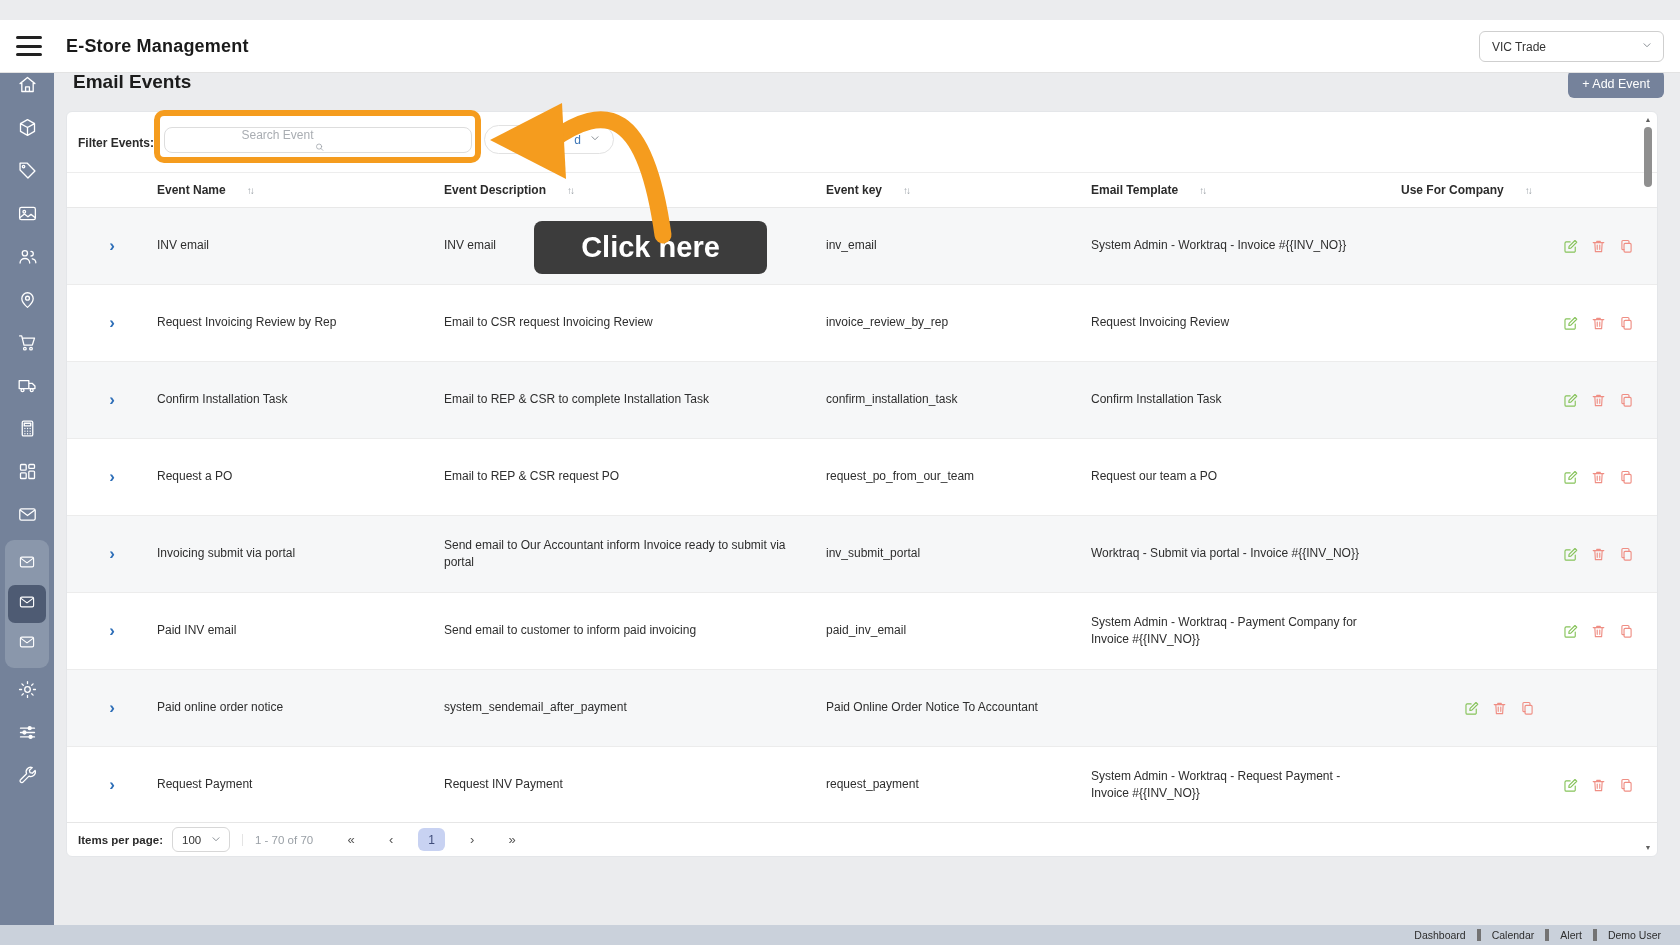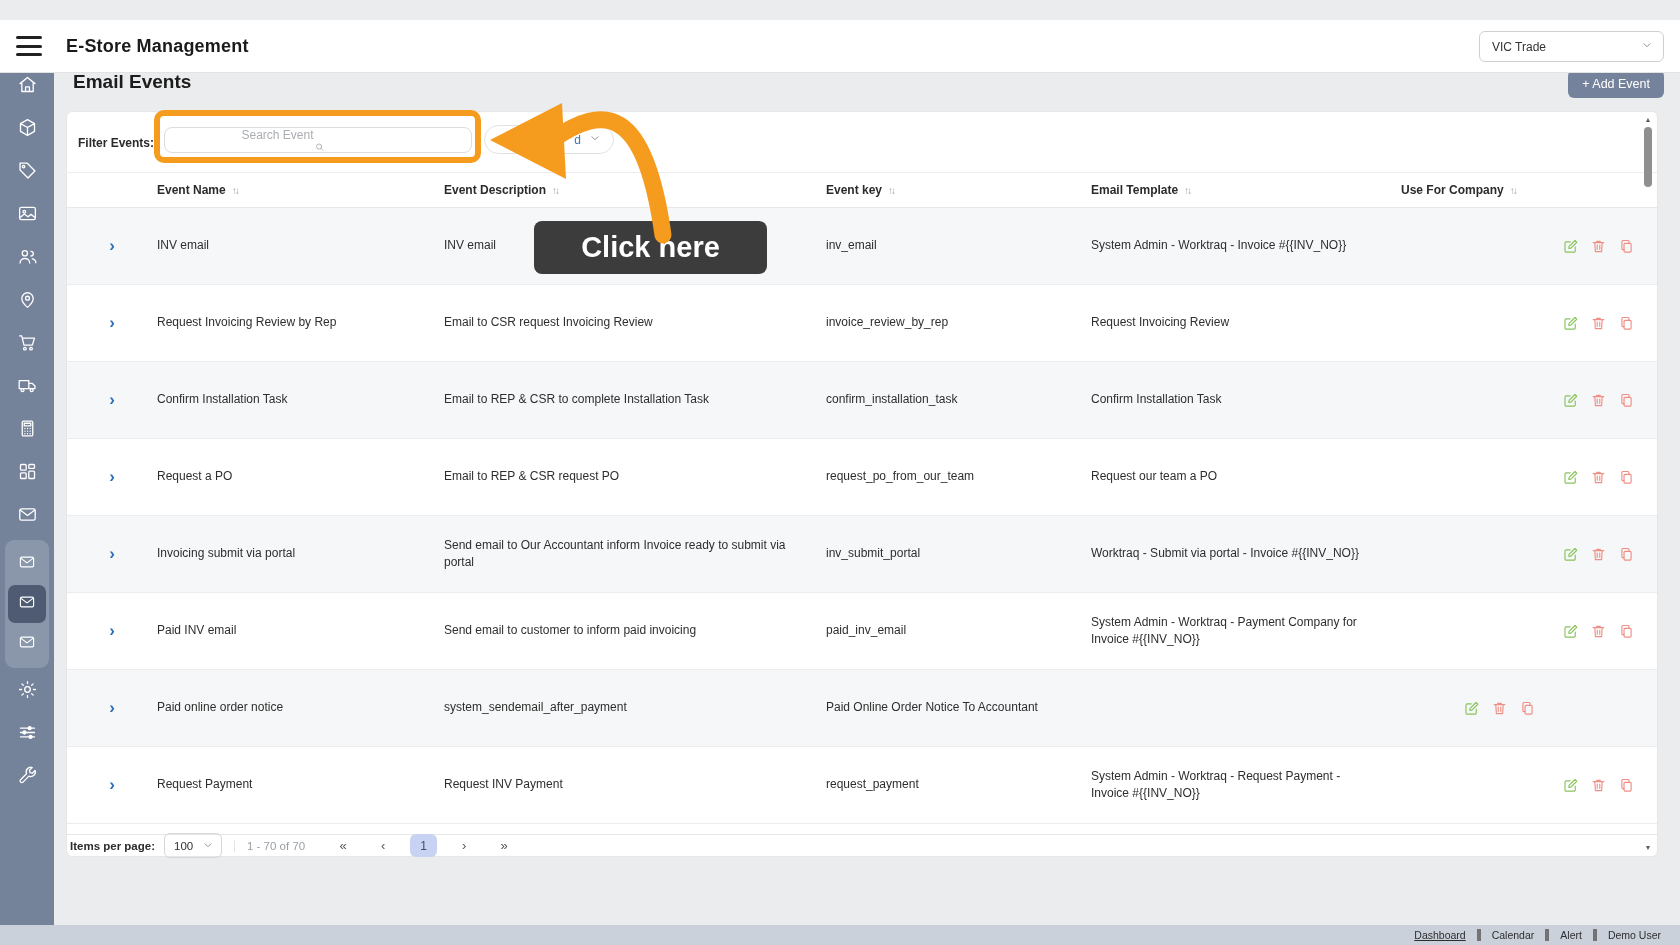--- a/index.html
+++ b/index.html
@@ -45,36 +45,36 @@
   .search-box input{flex:1;border:none;outline:none;font-size:12px;font-family:inherit;color:#333;background:transparent;}
   .search-box input::placeholder{color:#A9ADB2;}
   .search-box svg{width:13px;height:13px;fill:none;stroke:#9AA0A6;stroke-width:1.8;stroke-linecap:round;}
   .type-dropdown{position:absolute;left:417px;top:13px;width:130px;height:29px;border:1px solid #E2E2E2;border-radius:15px;background:#fff;display:flex;align-items:center;justify-content:flex-end;padding:0 12px;font-size:12px;color:#3C76B7;cursor:pointer;}
   .type-dropdown .chev{margin-left:8px;}
   .chev svg{width:12px;height:12px;fill:none;stroke:#8A9096;stroke-width:2;stroke-linecap:round;stroke-linejoin:round;}
 
   
   .tgrid{display:grid;grid-template-columns:90px 287px 382px 265px 310px 157px 1fr;align-items:center;}
   .thead{height:36px;border-top:1px solid #EDEDED;border-bottom:1px solid #E8E8E8;flex:0 0 auto;}
-  .thead .hcell{font-size:12px;font-weight:bold;color:#2B2B2B;padding-right:10px;cursor:pointer;display:flex;align-items:center;gap:6px;}
+  .thead .hcell{font-size:12px;font-weight:bold;color:#2B2B2B;padding-right:10px;cursor:pointer;display:flex;align-items:center;gap:21px;}
   .sort{font-size:10px;color:#9AA0A6;letter-spacing:-2px;}
   .rows{flex:1 1 auto;overflow:hidden;}
   .trow{height:77px;border-bottom:1px solid var(--line);}
   .trow.alt{background:var(--row-alt);}
   .cell{font-size:12px;color:#2E2E2E;padding-right:26px;line-height:1.45;}
   .c-exp{display:flex;justify-content:center;padding-right:0;}
   .expander{color:var(--blue);font-size:17px;font-weight:bold;line-height:1;cursor:pointer;transform:translatey(-1px);}
   .c-actions{display:flex;justify-content:flex-end;gap:11px;padding-right:22px;}
   .act{cursor:pointer;display:inline-flex;}
   .act svg{width:17px;height:17px;fill:none;stroke-width:1.6;stroke-linecap:round;stroke-linejoin:round;}
   .act.edit svg{stroke:var(--green);}
   .act.del svg, .act.copy svg{stroke:var(--salmon);}
 
   
-  .pagination{height:22px;border-top:1px solid #E6E6E6;flex:0 0 auto;display:flex;align-items:center;padding-left:3px;font-size:11.5px;}
+  .pagination{height:34px;border-top:1px solid #E6E6E6;flex:0 0 auto;display:flex;align-items:center;padding-left:11px;font-size:11.5px;}
   .pp-label{font-weight:bold;margin-right:9px;}
   .pp-select{width:58px;height:25px;border:1px solid #D7D7D7;border-radius:6px;display:flex;align-items:center;padding:0 7px 0 9px;cursor:pointer;color:#333;}
   .pp-select .spacer{flex:1;}
   .range{color:#9AA0A6;margin-left:12px;padding-left:12px;border-left:1px solid #E4E4E4;}
   .pager{display:flex;align-items:center;margin-left:18px;gap:0;}
   .pg-btn{min-width:26px;height:22px;display:flex;align-items:center;justify-content:center;color:#555;font-size:13px;cursor:pointer;margin:0 7px;}
   .pg-page{min-width:27px;height:23px;background:var(--pill);border-radius:6px;display:flex;align-items:center;justify-content:center;color:#3F4C7A;font-size:12px;cursor:pointer;margin:0 7px;}
 
   
   .scrollbar{position:absolute;top:3px;right:3px;bottom:3px;width:12px;display:flex;flex-direction:column;align-items:center;}
@@ -85,21 +85,21 @@
   
   .hl-rect{position:absolute;left:154px;top:110px;width:327px;height:53px;border:6px solid var(--accent);border-radius:10px;z-index:20;pointer-events:none;}
   .anno-arrow{position:absolute;left:480px;top:95px;width:330px;height:195px;z-index:22;pointer-events:none;}
   .tooltip{position:absolute;left:534px;top:221px;width:233px;height:53px;background:var(--tooltip);border-radius:8px;color:#fff;display:flex;align-items:center;justify-content:center;font-size:29px;font-weight:600;z-index:21;pointer-events:none;}
 
   
   .footer{position:absolute;left:0;bottom:0;width:1680px;height:20px;background:var(--footer);display:flex;align-items:center;font-size:10.5px;color:#2E2E2E;z-index:6;}
   .copyright{position:absolute;left:0;width:100%;text-align:center;}
   .footer-links{position:absolute;right:8px;display:flex;}
   .footer-links span{padding:0 11px;border-left:4px solid #737373;cursor:pointer;position:relative;z-index:2;}
-  .footer-links span:first-child{border-left:none;text-decoration:underline;}
+  .footer-links span:first-child{border-left:none;}
 </style>
 </head>
 <body>
 
 <div class="topbar">
   <div class="hamburger">
       <div></div>
       <div></div>
       <div></div>
     </div>

